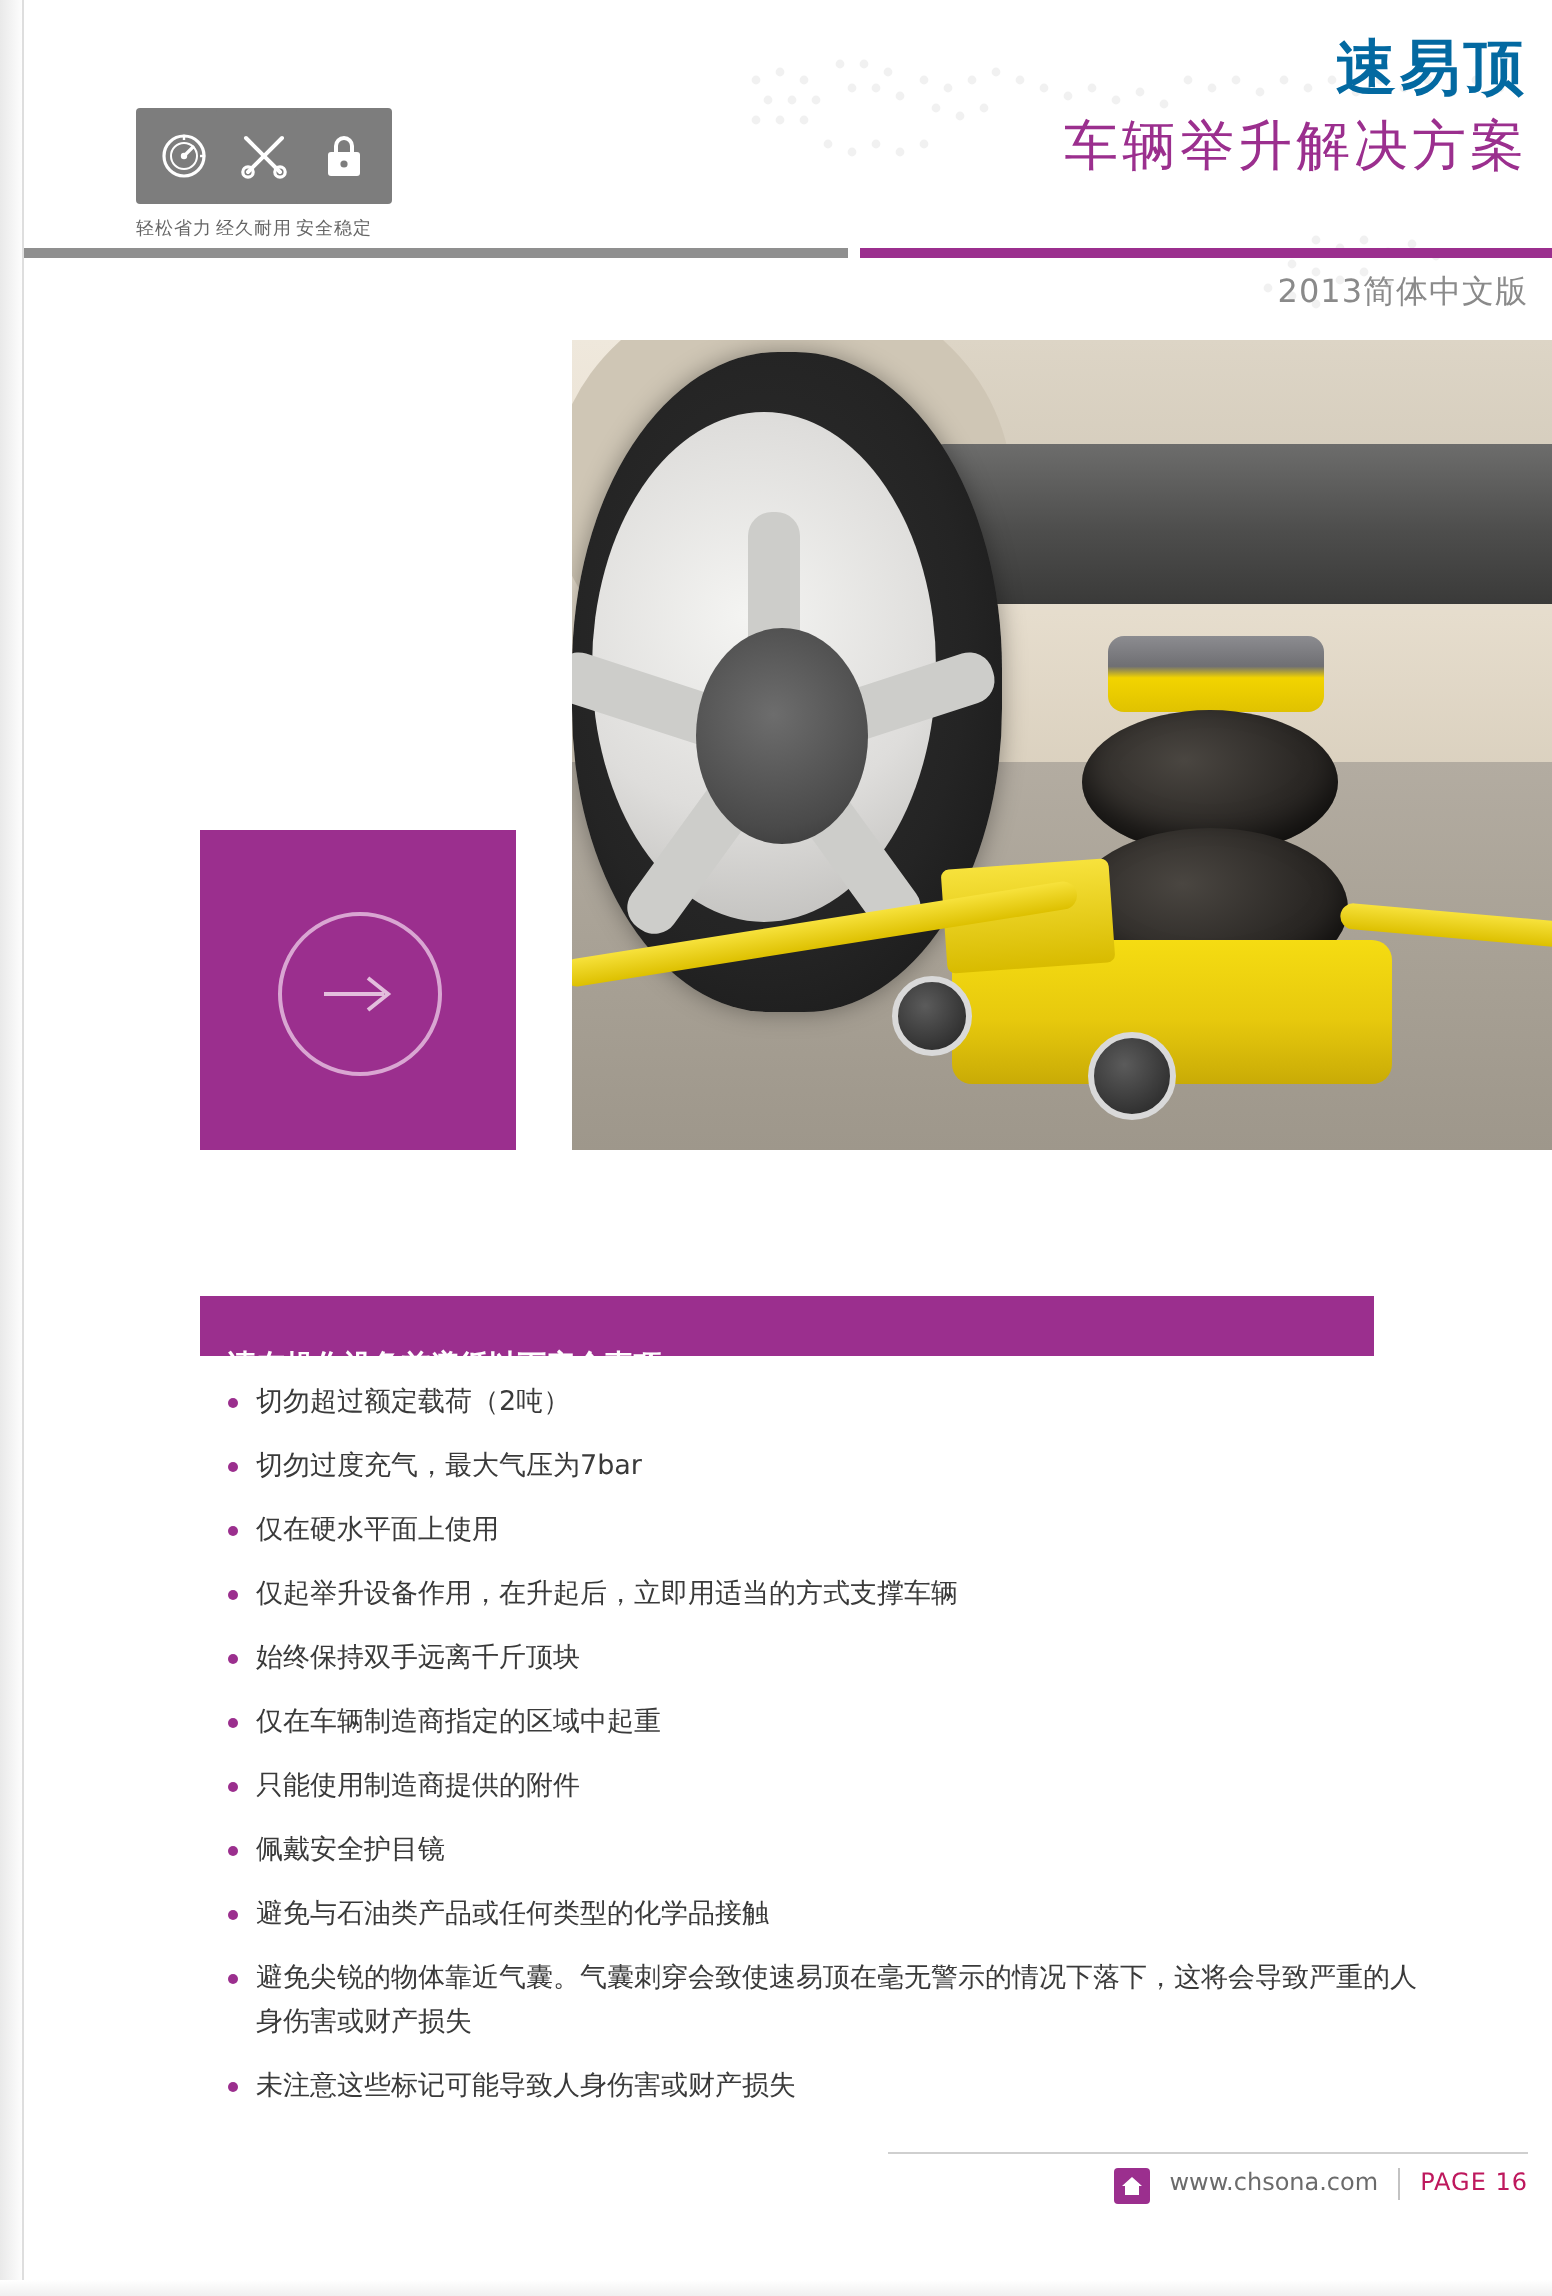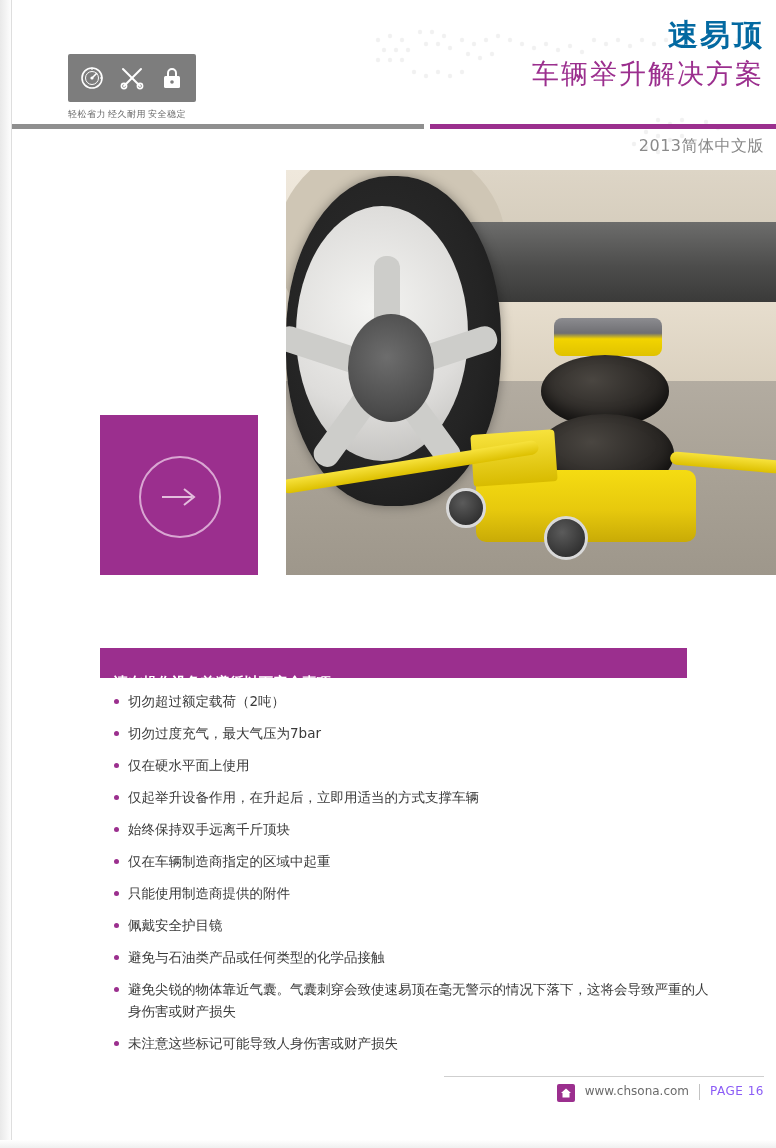--- a/index.html
+++ b/index.html
@@ -320,21 +320,21 @@
     background: #9b2f8e;
     border-radius: 2px;
     display: flex;
     align-items: center;
     justify-content: center;
   }
   .footer-sep {
     width: 1px; height: 16px;
     background: #c3c3c3;
   }
-  .page-num { color: #8b5cf6; letter-spacing: .5px; }
+  .page-num { color: #be185d; letter-spacing: .5px; }
   .bottom-bar {
     position: absolute;
     left: 0; bottom: 0;
     width: 776px; height: 8px;
     background: linear-gradient(to bottom, #ffffff, #f0f0f0);
   }
 </style>
 </head>
 <body>
 

